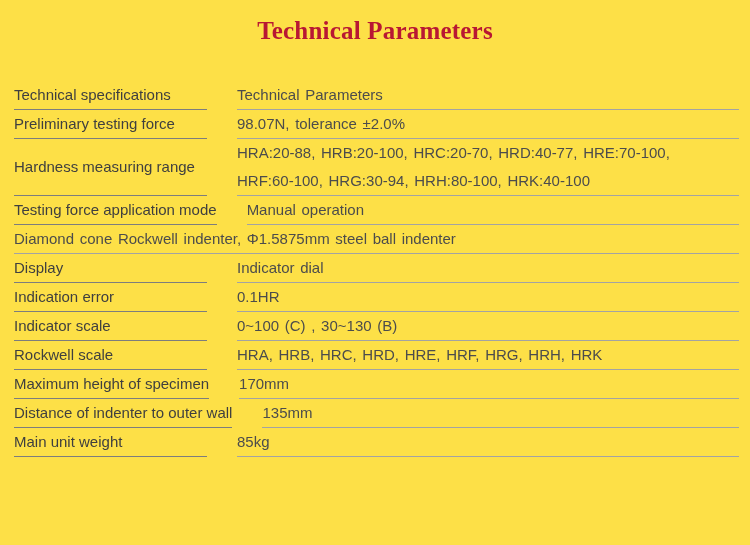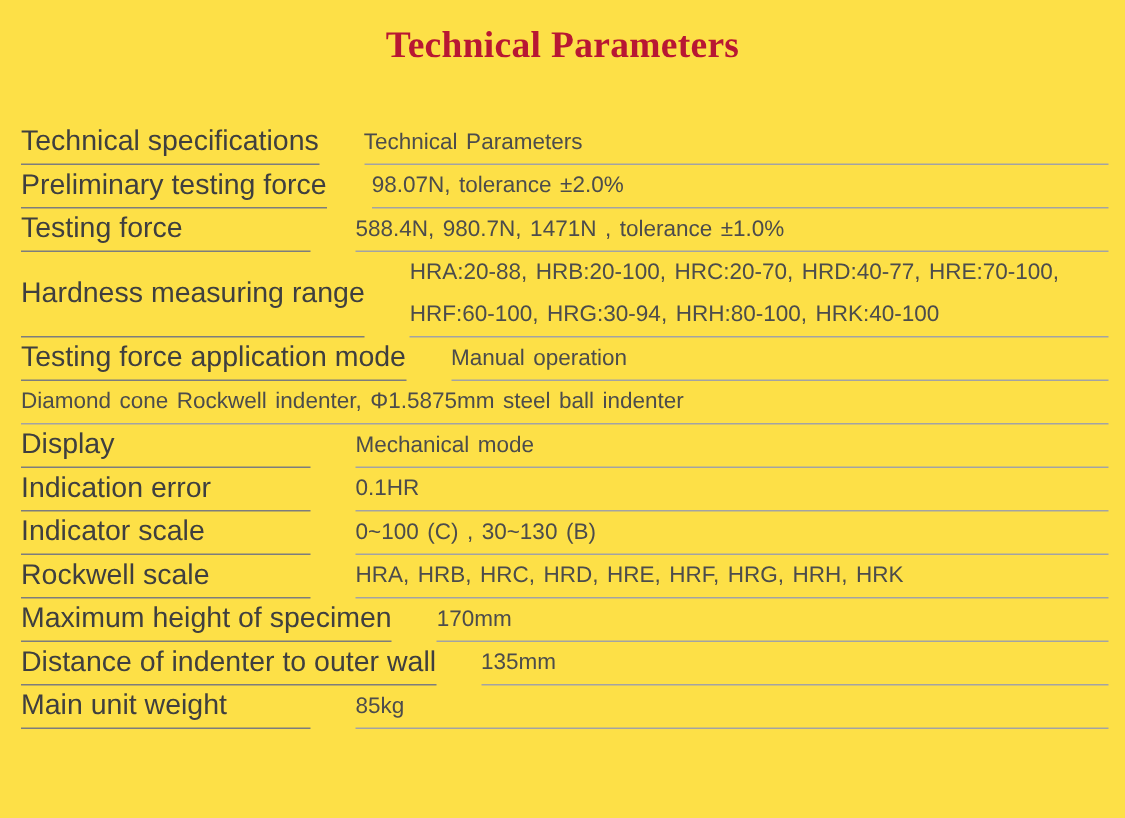--- a/index.html
+++ b/index.html
@@ -37,21 +37,21 @@
     height: 57px;
     justify-content: space-between;
   }
   .spec-label {
     flex: 0 0 193px;
     margin-right: 30px;
     display: flex;
     align-items: center;
     border-bottom: 1px solid #7d7d7d;
     color: #3f3f3f;
-    font-size: 19px;
+    font-size: 15px;
     line-height: 18px;
     white-space: nowrap;
     overflow: visible;
   }
   .spec-value {
     flex: 1 1 auto;
     display: flex;
     align-items: center;
     border-bottom: 1px solid #a3a3a3;
     color: #4c4c4c;
@@ -73,43 +73,39 @@
     <div class="spec-row">
       <div class="spec-label">Technical specifications</div>
       <div class="spec-value">Technical Parameters</div>
     </div>
 
     <div class="spec-row">
       <div class="spec-label">Preliminary testing force</div>
       <div class="spec-value">98.07N, tolerance ±2.0%</div>
     </div>
 
-    <div class="spec-row">
-      <div class="spec-label">Testing force</div>
-      <div class="spec-value">588.4N, 980.7N, 1471N , tolerance ±1.0%</div>
-    </div>
 
     <div class="spec-row tall">
       <div class="spec-label">Hardness measuring range</div>
       <div class="spec-value">HRA:20-88, HRB:20-100, HRC:20-70, HRD:40-77, HRE:70-100,
 HRF:60-100, HRG:30-94, HRH:80-100, HRK:40-100</div>
     </div>
 
     <div class="spec-row">
       <div class="spec-label">Testing force application mode</div>
       <div class="spec-value">Manual operation</div>
     </div>
 
     <div class="spec-row">
       <div class="spec-value">Diamond cone Rockwell indenter, Φ1.5875mm steel ball indenter</div>
     </div>
 
     <div class="spec-row">
       <div class="spec-label">Display</div>
-      <div class="spec-value">Mechanical mode</div>
+      <div class="spec-value">Indicator dial</div>
     </div>
 
     <div class="spec-row">
       <div class="spec-label">Indication error</div>
       <div class="spec-value">0.1HR</div>
     </div>
 
     <div class="spec-row">
       <div class="spec-label">Indicator scale</div>
       <div class="spec-value">0~100 (C) , 30~130 (B)</div>

